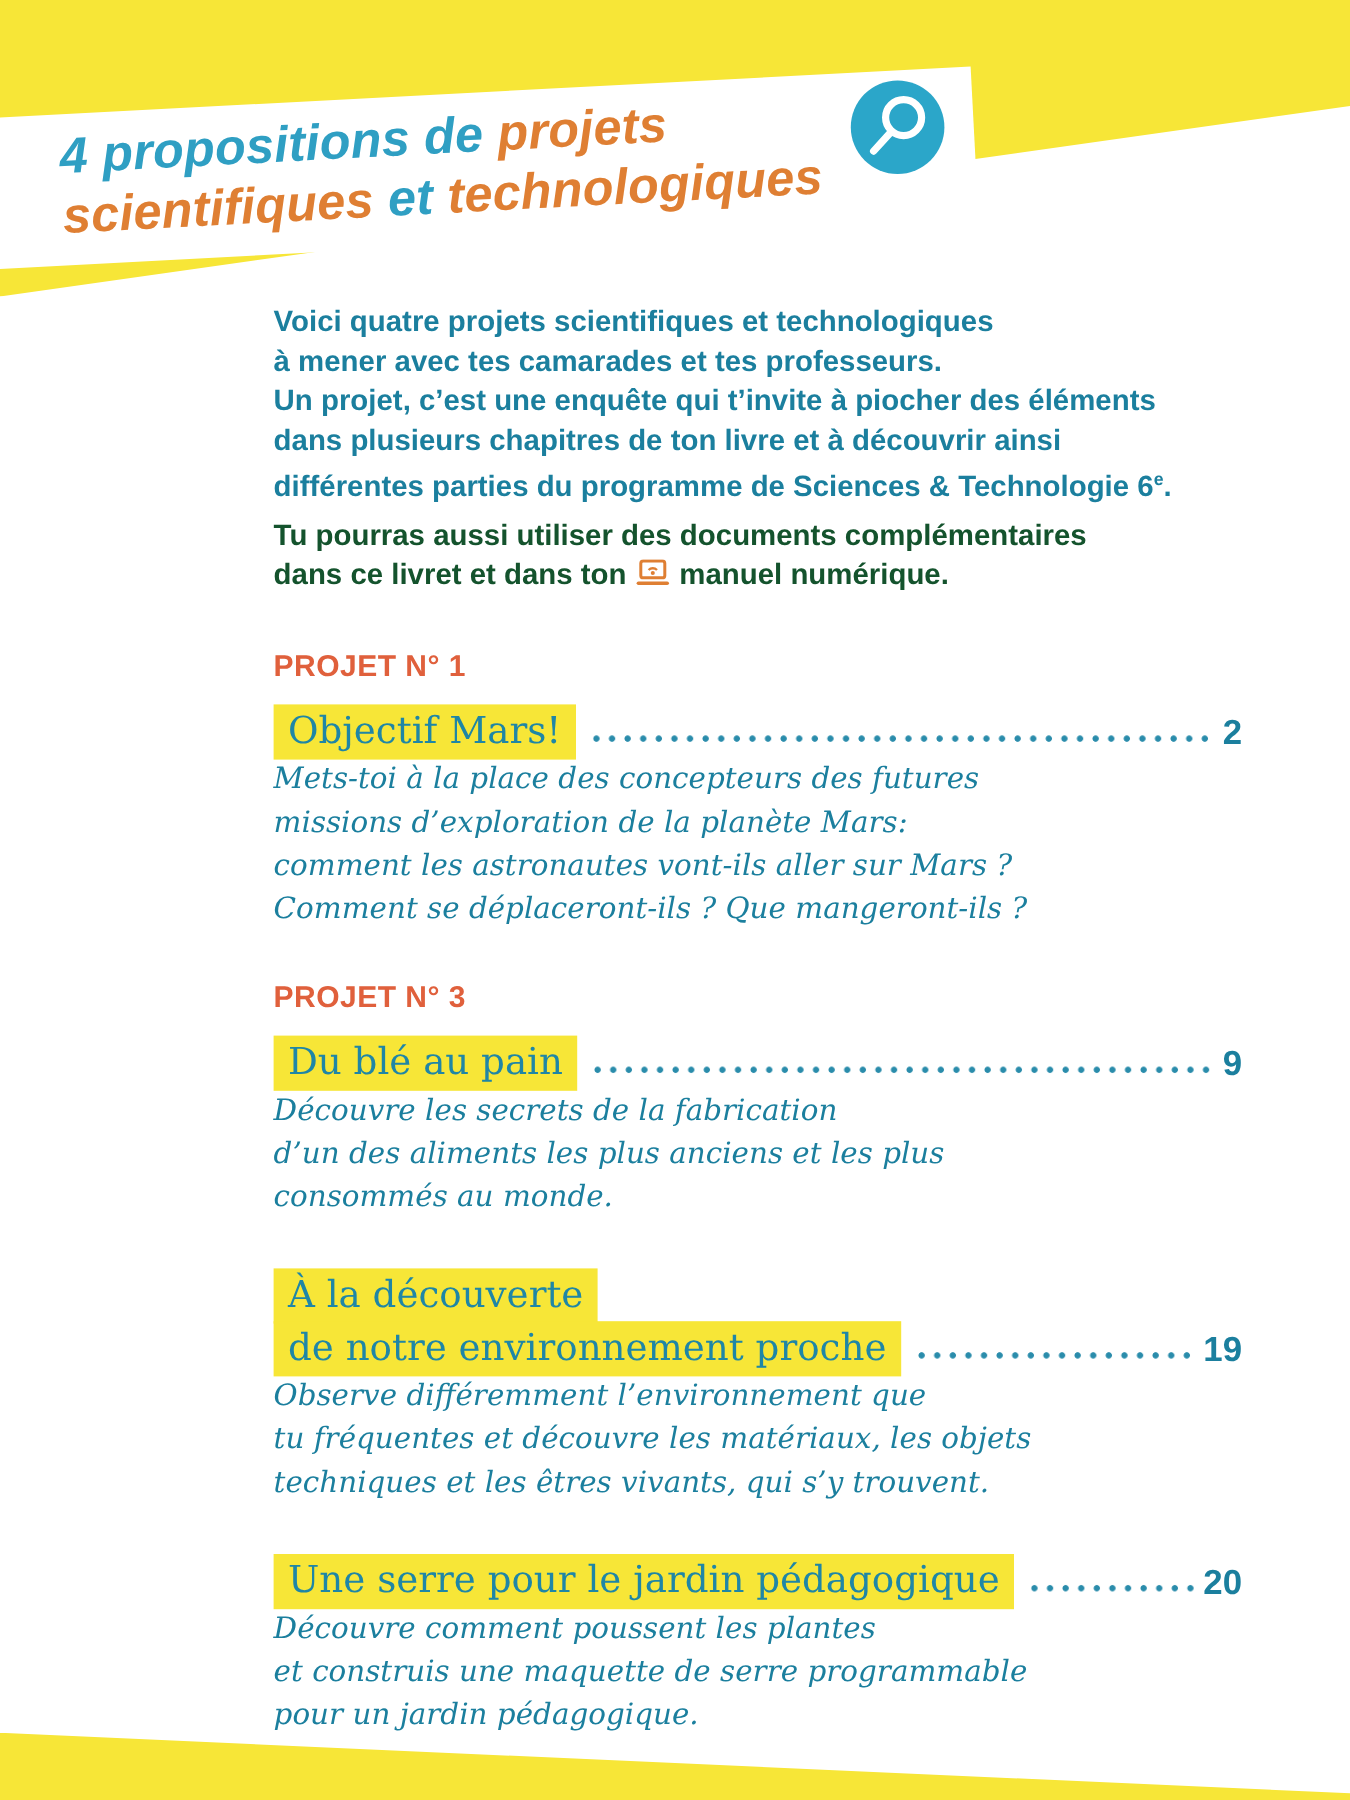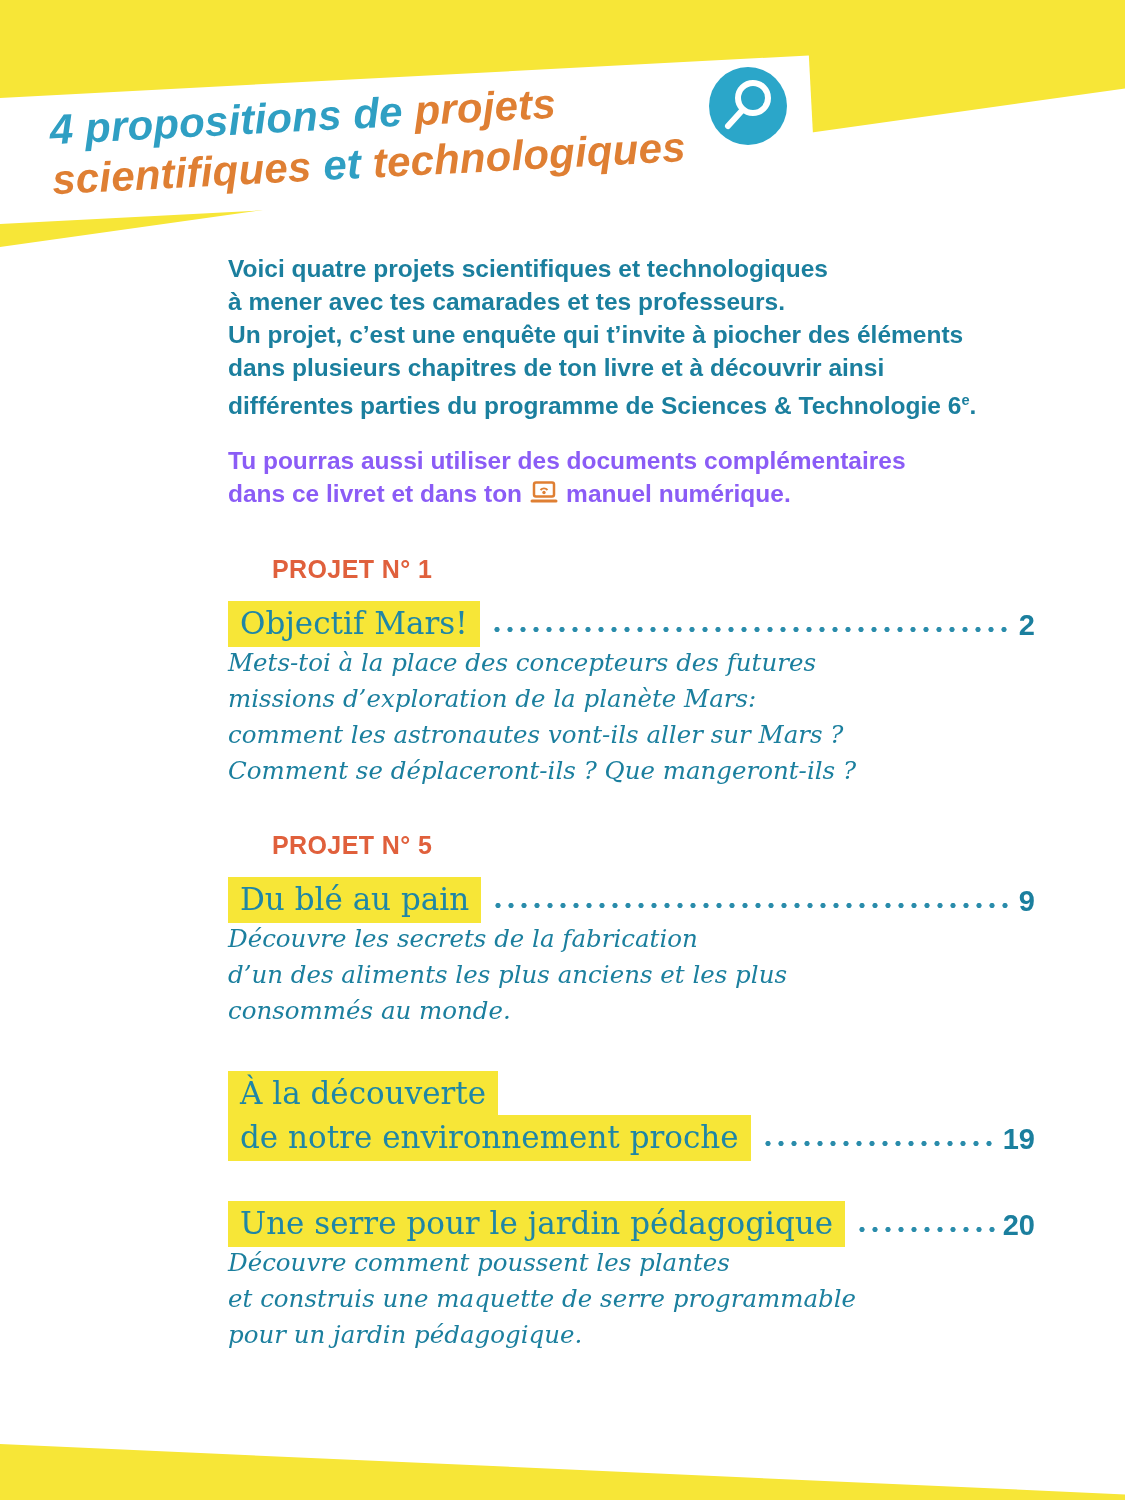--- a/index.html
+++ b/index.html
@@ -66,37 +66,36 @@
   .intro-bold {
     font-size: 24.5px;
     font-weight: bold;
     color: #1b7f9e;
     line-height: 33px;
     white-space: pre-line;
   }
   .intro-bold sup { font-size: 60%; vertical-align: super; }
 
   .intro-light {
-    margin-top: 22px;
+    margin-top: 8px;
     font-size: 24.5px;
     font-weight: bold;
-    color: #8b5cf6;
+    color: #14532d;
     line-height: 33px;
     white-space: pre-line;
   }
   .laptop { display: inline-block; vertical-align: -3px; margin: 0 7px; }
 
   
   .project { margin-top: 42px; }
   .plabel {
     font-size: 25px;
     font-weight: bold;
     color: #e0603c;
     letter-spacing: 0.4px;
-    margin-left: 44px;
   }
   .titlerow {
     display: flex;
     align-items: flex-end;
     margin-top: 17px;
   }
   .titlewrap { flex: 0 1 auto; max-width: 620px; }
   .ptitle {
     display: inline;
     font-family: "DejaVu Serif", serif;
@@ -175,38 +174,41 @@
         <span class="dots"></span>
         <strong class="pnum">2</strong>
       </div>
       <p class="pdesc">Mets-toi à la place des concepteurs des futures
 missions d’exploration de la planète Mars:
 comment les astronautes vont-ils aller sur Mars ?
 Comment se déplaceront-ils ? Que mangeront-ils ?</p>
     </section>
 
     <section class="project">
-      <h2 class="plabel">PROJET N° 5</h2>
+      <h2 class="plabel">PROJET N° 3</h2>
       <div class="titlerow">
         <span class="titlewrap"><span class="ptitle">Du blé au pain</span></span>
         <span class="dots"></span>
         <strong class="pnum">9</strong>
       </div>
       <p class="pdesc">Découvre les secrets de la fabrication
 d’un des aliments les plus anciens et les plus
 consommés au monde.</p>
     </section>
 
     <section class="project">
       <div class="titlerow">
         <span class="titlewrap"><span class="ptitle">À la découverte
 de notre environnement proche</span></span>
         <span class="dots"></span>
         <strong class="pnum">19</strong>
       </div>
+      <p class="pdesc">Observe différemment l’environnement que
+tu fréquentes et découvre les matériaux, les objets
+techniques et les êtres vivants, qui s’y trouvent.</p>
     </section>
 
     <section class="project">
       <div class="titlerow">
         <span class="titlewrap"><span class="ptitle">Une serre pour le jardin pédagogique</span></span>
         <span class="dots"></span>
         <strong class="pnum">20</strong>
       </div>
       <p class="pdesc">Découvre comment poussent les plantes
 et construis une maquette de serre programmable

